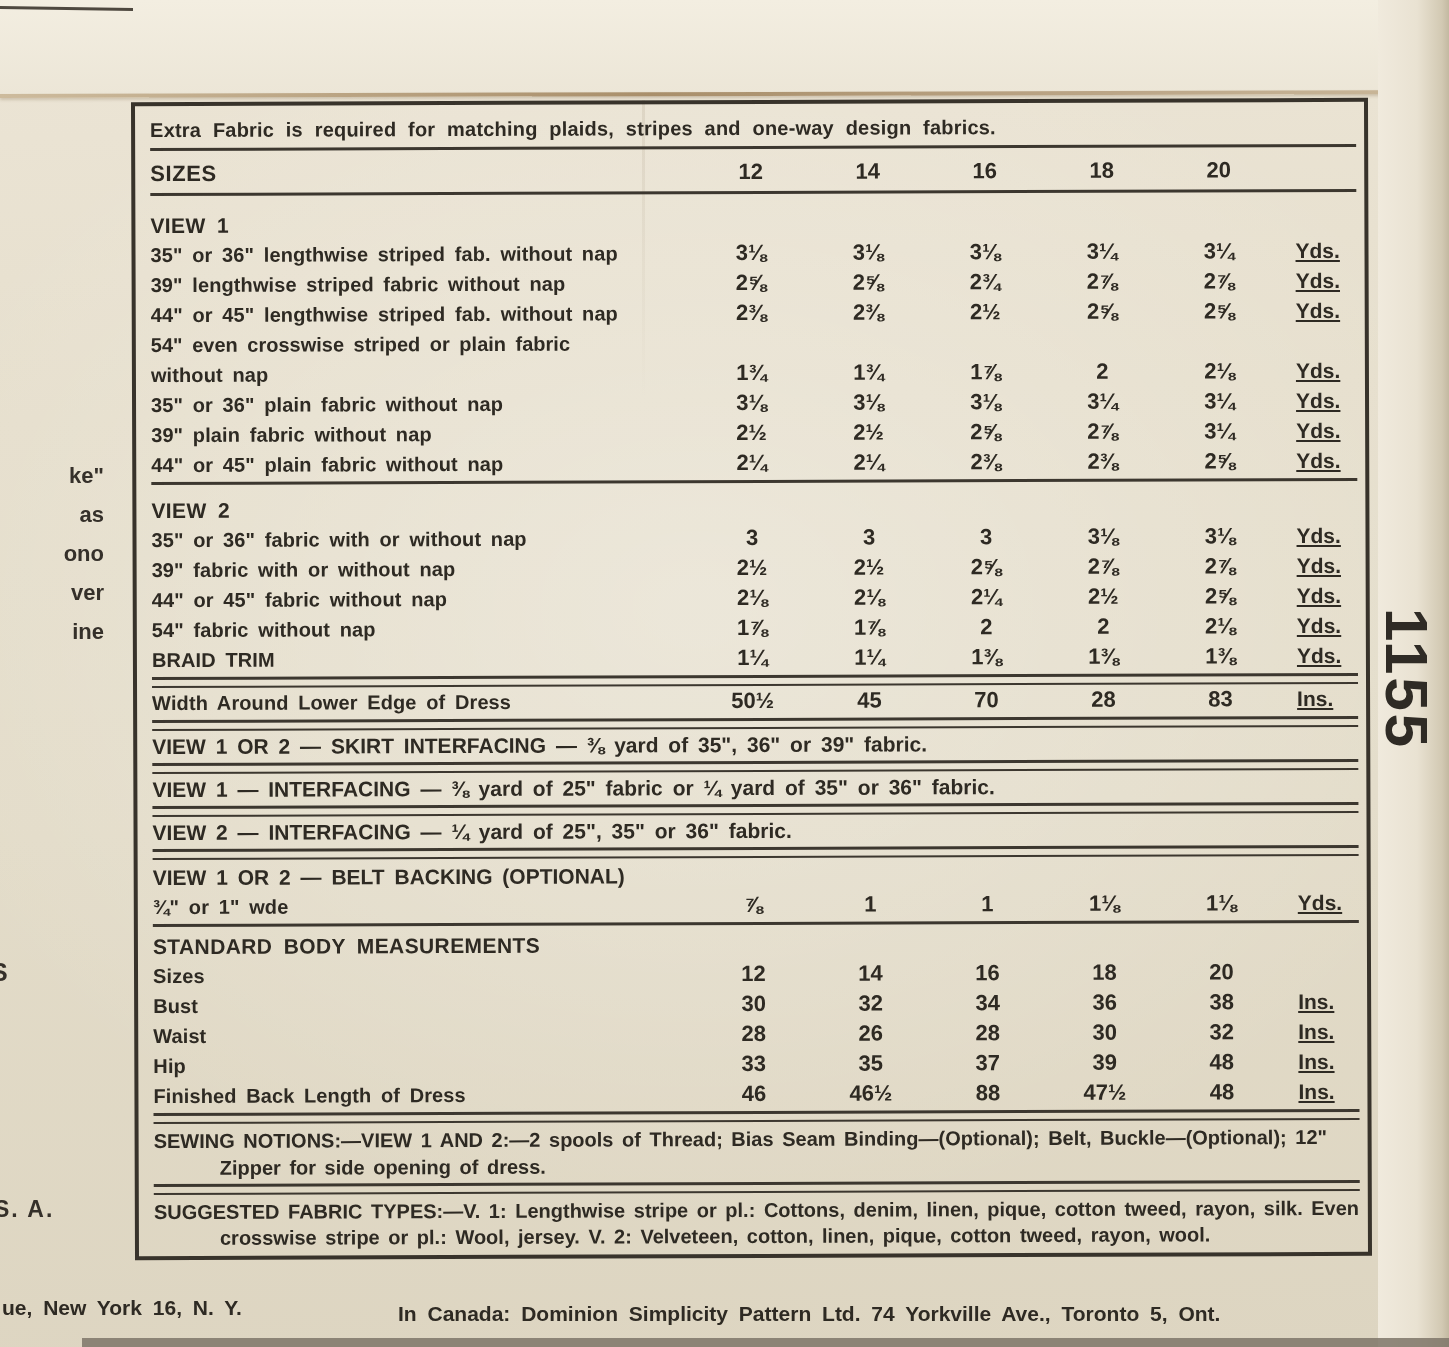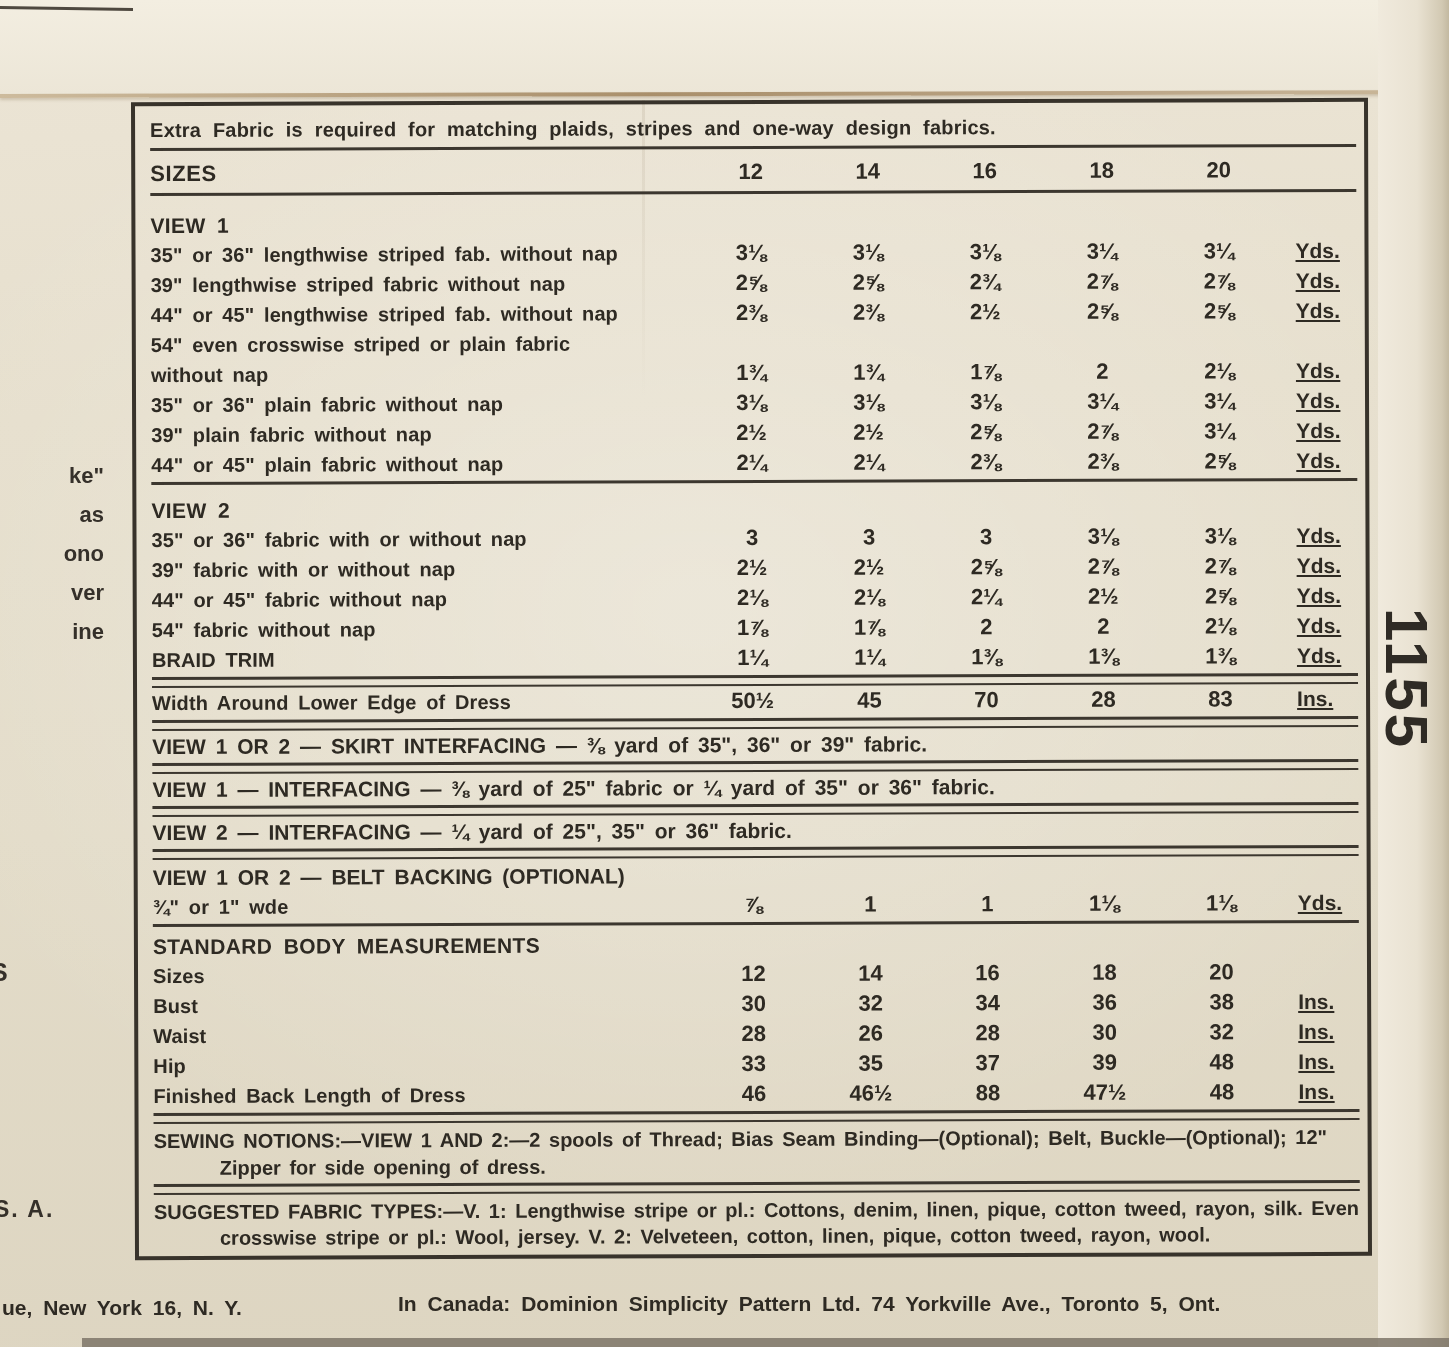--- a/index.html
+++ b/index.html
@@ -51,21 +51,21 @@
 
   
   .margin-frag{position:absolute;left:0;top:456px;width:104px;text-align:right;
     font-size:22px;line-height:39px;color:#35302a;}
   .frag-s{position:absolute;left:-9px;top:958px;font-size:25px;color:#35302a;}
   .frag-sa{position:absolute;left:-6px;top:1196px;font-size:23px;letter-spacing:2px;color:#35302a;}
   .pattern-num{position:absolute;left:1441px;top:608px;width:160px;font-size:60px;
     letter-spacing:3px;color:#2f2b25;transform:rotate(90deg);transform-origin:top left;z-index:5;}
   .footer{position:absolute;top:1292px;left:0;width:1449px;font-size:21px;word-spacing:5px;white-space:nowrap;}
   .footer .fl{position:absolute;left:2px;top:4px;}
-  .footer .fr{position:absolute;left:398px;top:0;}
+  .footer .fr{position:absolute;left:398px;top:10px;}
 </style>
 </head>
 <body>
 
 <div class="top-strip"></div>
 <div class="flap-edge"></div>
 <div class="crease"></div>
 <div class="right-paper"></div>
 <div class="soft-crease-v"></div>
 

